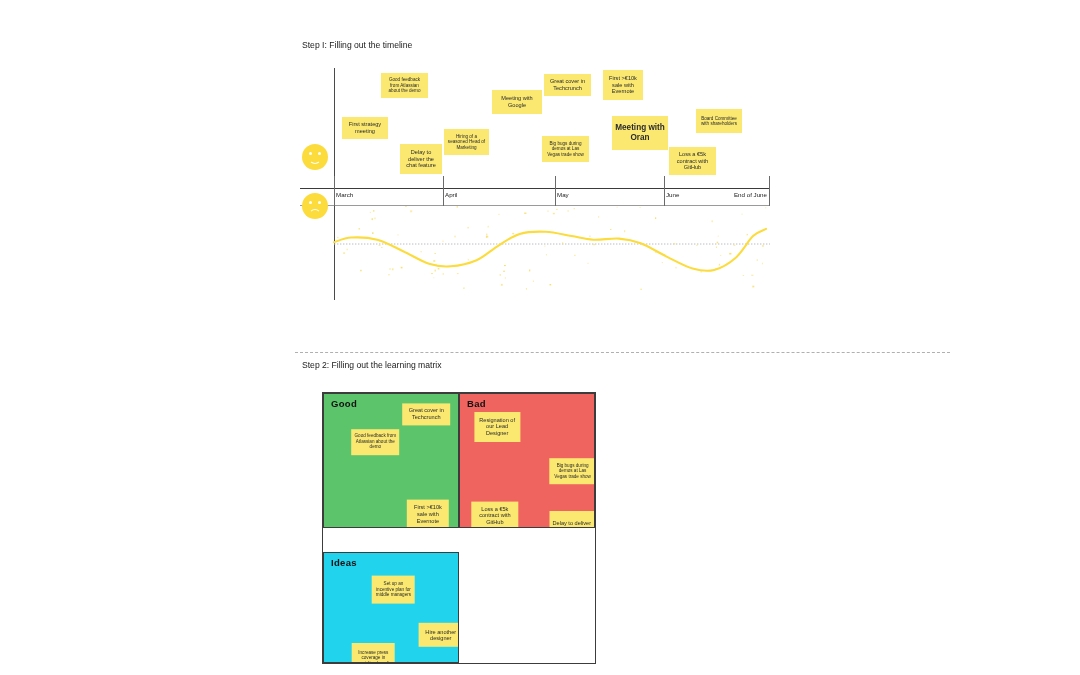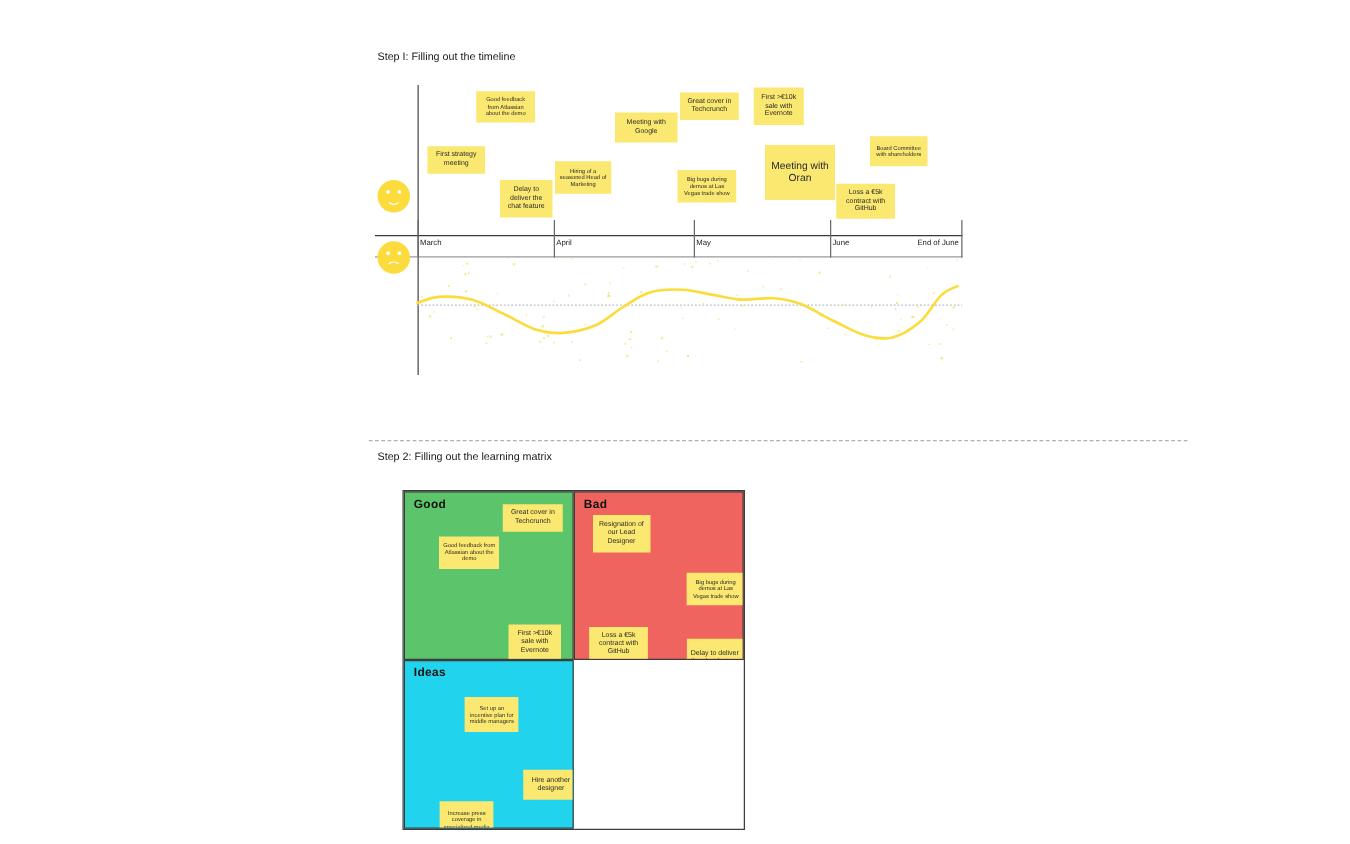--- a/index.html
+++ b/index.html
@@ -221,21 +221,21 @@
       </div>
     <div id="timeline-notes">
         <div class="note md" style="left: 42px; top: 55px; width: 46px; height: 22px; background: rgb(251, 232, 112);">First strategy meeting</div>
         <div class="note sm" style="left: 81px; top: 11px; width: 47px; height: 25px; background: rgb(251, 232, 112);">Good feedback from Atlassian about the demo</div>
         <div class="note md" style="left: 100px; top: 82px; width: 42px; height: 30px; background: rgb(251, 232, 112);">Delay to deliver the chat feature</div>
         <div class="note sm" style="left: 144px; top: 67px; width: 45px; height: 26px; background: rgb(251, 232, 112);">Hiring of a seasoned Head of Marketing</div>
         <div class="note md" style="left: 192px; top: 28px; width: 50px; height: 24px; background: rgb(251, 232, 112);">Meeting with Google</div>
         <div class="note md" style="left: 244px; top: 12px; width: 47px; height: 22px; background: rgb(251, 232, 112);">Great cover in Techcrunch</div>
         <div class="note sm" style="left: 242px; top: 74px; width: 47px; height: 26px; background: rgb(251, 232, 112);">Big bugs during demos at Las Vegas trade show</div>
         <div class="note md" style="left: 303px; top: 8px; width: 40px; height: 30px; background: rgb(251, 232, 112);">First &gt;€10k sale with Evernote</div>
-        <div class="note lg" style="left: 312px; top: 54px; width: 56px; height: 44px; background: rgb(251, 232, 112);">Meeting with Oran</div>
+        <div class="note lg" style="left: 312px; top: 54px; width: 56px; height: 34px; background: rgb(251, 232, 112); font-weight: bold;">Meeting with Oran</div>
         <div class="note sm" style="left: 396px; top: 47px; width: 46px; height: 24px; background: rgb(251, 232, 112);">Board Committee with shareholders</div>
         <div class="note md" style="left: 369px; top: 85px; width: 47px; height: 28px; background: rgb(251, 232, 112);">Loss a €5k contract with GitHub</div>
       </div>
 
     <div class="face" id="face-happy" style="left:2px; top:82px;">
       <span class="eye l"></span>
       <span class="eye r"></span>
       <span class="mouth"></span>
     </div>
     <div class="face sad" id="face-sad" style="left:2px; top:131px;">
@@ -356,21 +356,21 @@
         <div class="mnote sm" style="left: 24%; top: 32%; width: 48px; height: 26px; transform: translate(-10%, -30%);">Good feedback from Atlassian about the demo</div>
         <div class="mnote md" style="left: 65%; top: 86%; width: 42px; height: 28px; transform: translate(-10%, -30%);">First &gt;€10k sale with Evernote</div>
       </div>
       <div class="quad" style="background: rgb(240, 100, 95);">
         <div class="quad-title">Bad</div>
         <div class="mnote md" style="left: 14%; top: 20%; width: 46px; height: 30px; transform: translate(-10%, -30%);">Resignation of our Lead Designer</div>
         <div class="mnote sm" style="left: 70%; top: 54%; width: 47px; height: 26px; transform: translate(-10%, -30%);">Big bugs during demos at Las Vegas trade show</div>
         <div class="mnote md" style="left: 12%; top: 87%; width: 47px; height: 28px; transform: translate(-10%, -30%);">Loss a €5k contract with GitHub</div>
         <div class="mnote md" style="left: 70%; top: 95%; width: 45px; height: 30px; transform: translate(-10%, -30%);">Delay to deliver the chat feature</div>
       </div>
-      <div class="quad" style="background: rgb(34, 211, 238);">
+      <div class="quad" style="background: rgb(34, 211, 238); margin-top: 24px;">
         <div class="quad-title">Ideas</div>
         <div class="mnote sm" style="left: 39%; top: 28%; width: 43px; height: 28px; transform: translate(-10%, -30%);">Set up an incentive plan for middle managers</div>
         <div class="mnote md" style="left: 74%; top: 71%; width: 44px; height: 24px; transform: translate(-10%, -30%);">Hire another designer</div>
         <div class="mnote sm" style="left: 24%; top: 91%; width: 43px; height: 30px; transform: translate(-10%, -30%);">Increase press coverage in specialized media</div>
       </div>
     </div>
 
 </div>
 
 </body></html>

